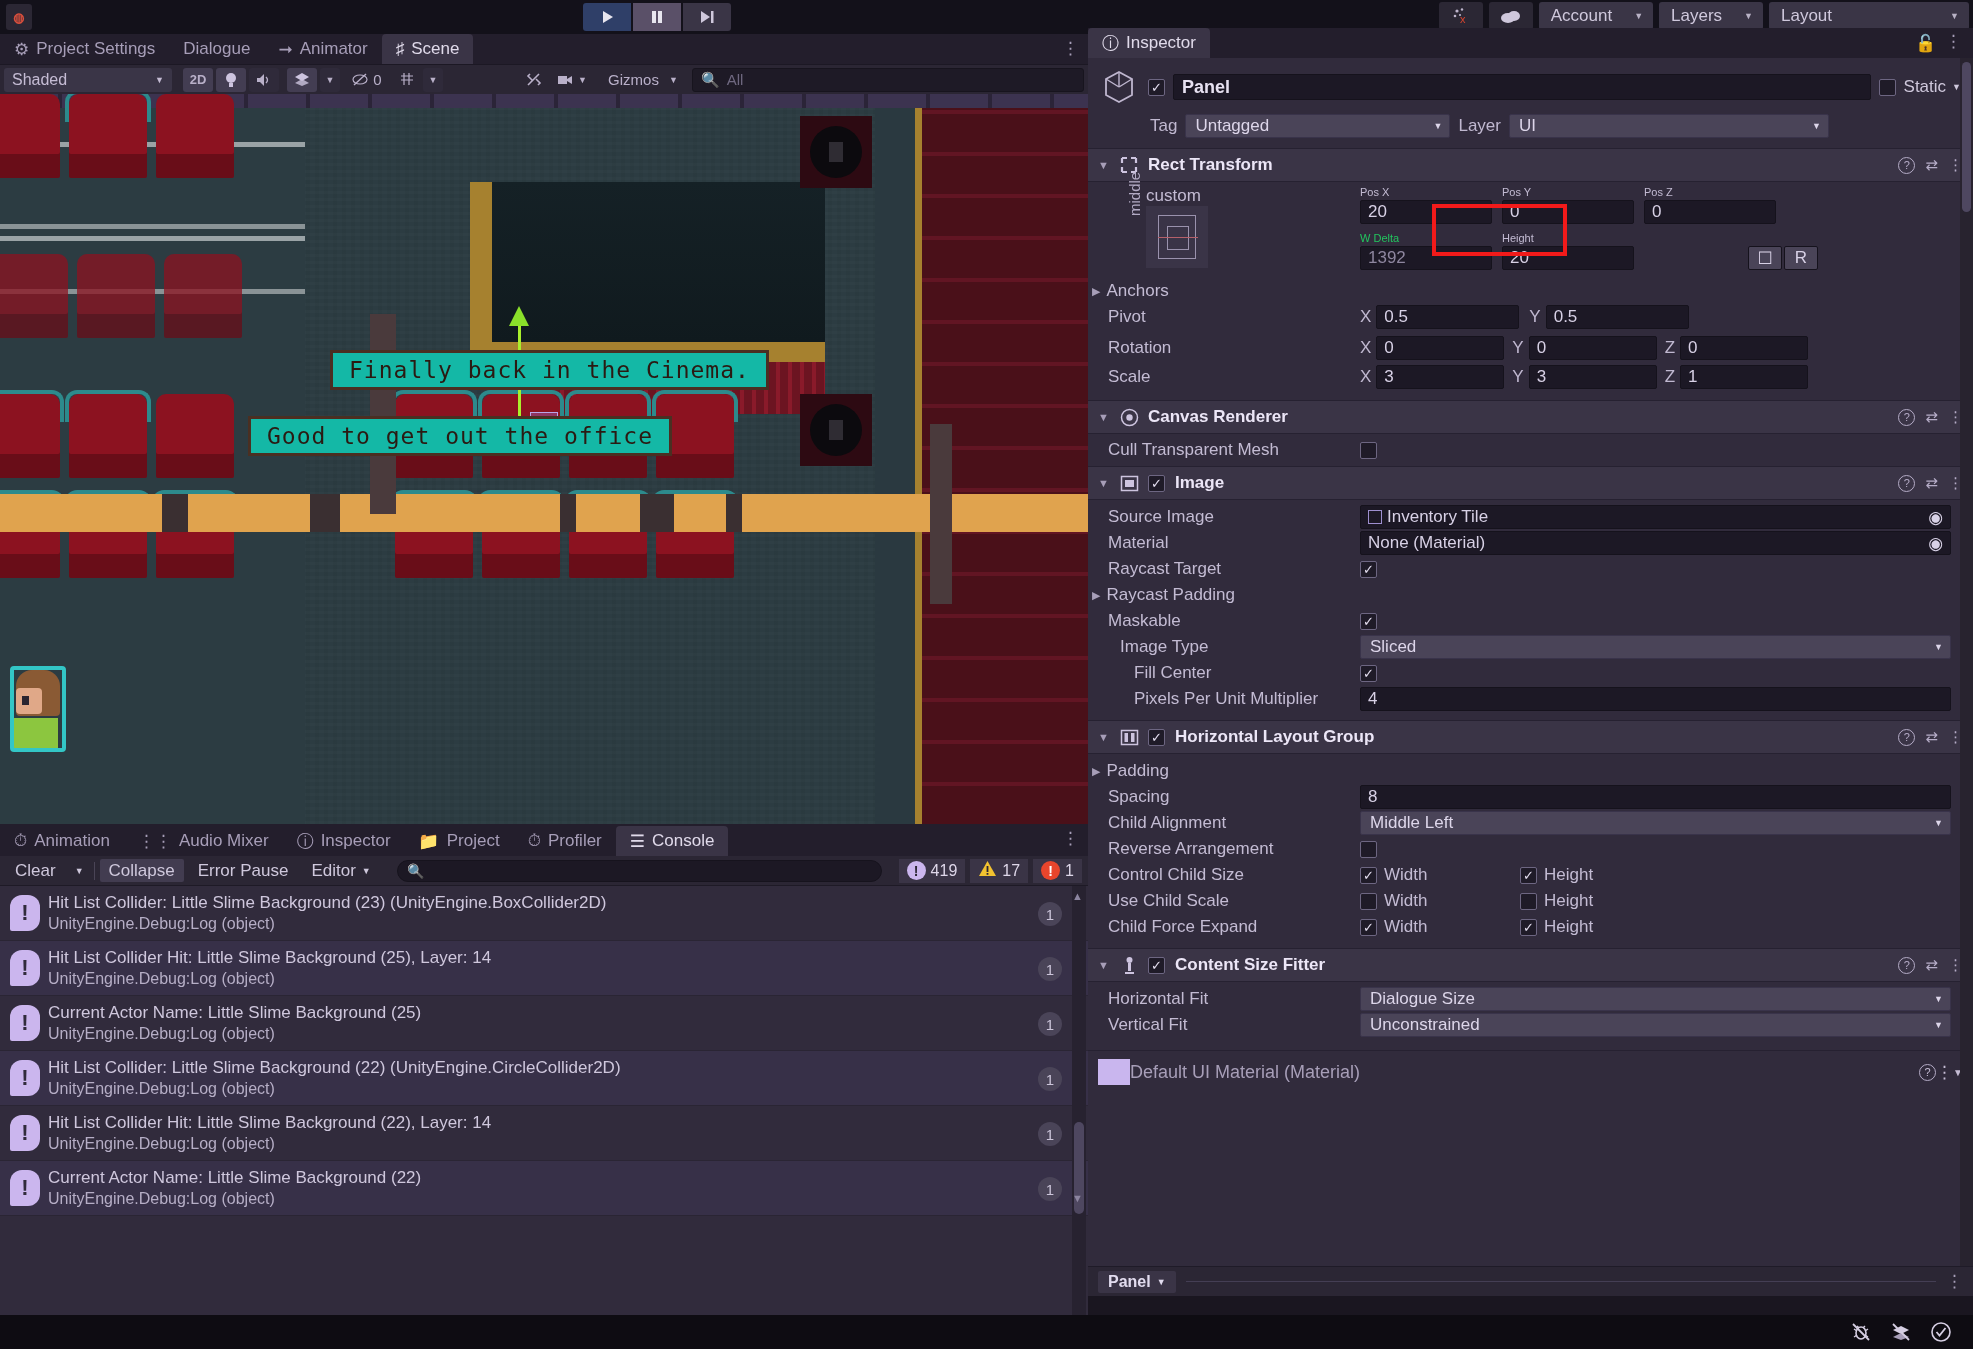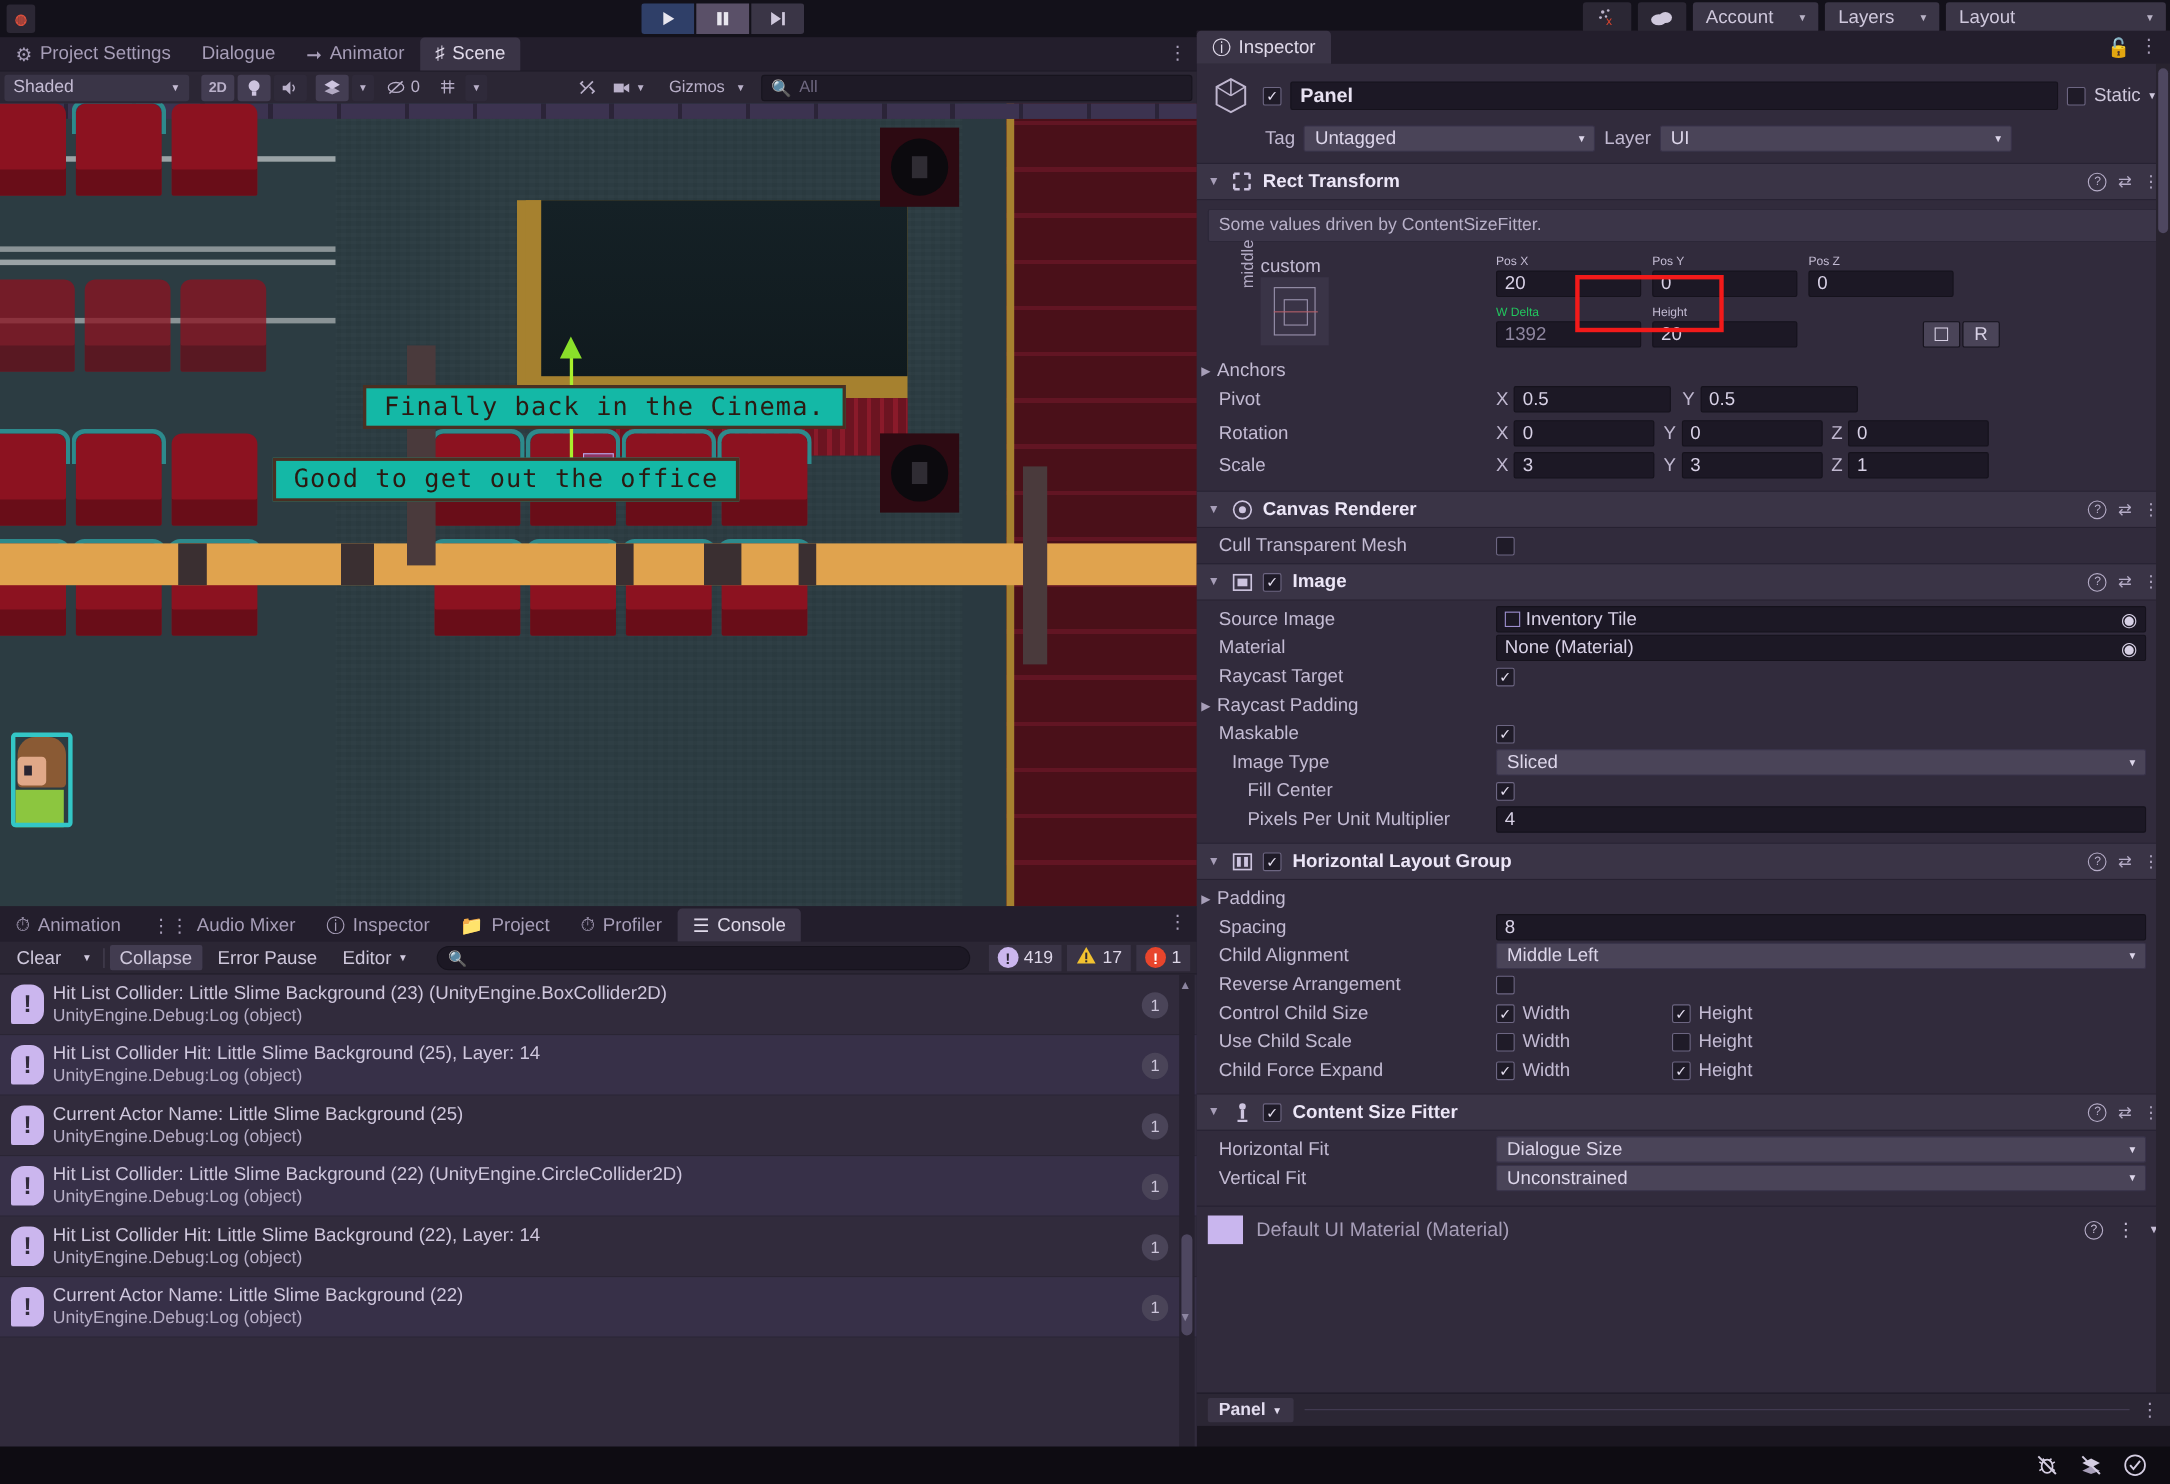--- a/index.html
+++ b/index.html
@@ -324,21 +324,21 @@
     color:#b2aac4; font-size:15px; white-space:nowrap;
   }
   .anchor-custom{ position:absolute; left:58px; top:0; color:#c3bbd3; font-size:17px;}
   .redbox{
     position:absolute; border:4px solid #f21a1a; pointer-events:none;
   }
   .pos-head{ display:flex; gap:10px; }
   .pos-head .ph{ width:132px; color:#c3bbd3; font-size:11px;}
   .checkrow{ display:flex; align-items:center; gap:7px; color:#c3bbd3; font-size:17px;}
   .matfoot{
-    display:flex; align-items:center; gap:12px; padding:8px 10px; border-top:1px solid #262131;
+    display:flex; align-items:center; padding:8px 10px; border-top:1px solid #262131;
   }
   .matswatch{ width:32px;height:26px;background:#c9b6ee; }
   .mat-name{ color:#a79eb8; font-size:18px; flex:1; }
   .insp-footer{
     position:absolute; left:0; bottom:0; width:885px; height:30px; background:#2b2634;
     display:flex; align-items:center; gap:10px; padding:0 10px; border-top:1px solid #1f1b28;
   }
   .footer-chip{
     background:#3a3446; padding:2px 10px; border-radius:2px; color:#e2dcef;
     font-size:16px; font-weight:bold; display:flex;align-items:center;gap:6px;
@@ -779,23 +779,20 @@
         <svg width="20" height="20" viewBox="0 0 20 20">
           <path d="M3 3 L8 3 M3 3 L3 8 M17 3 L12 3 M17 3 L17 8 M3 17 L8 17 M3 17 L3 12 M17 17 L12 17 M17 17 L17 12" stroke="#cdc4df" stroke-width="2.2" fill="none"></path>
         </svg>
       </span>
       <span class="comp-title">Rect Transform</span>
       <span class="comp-tools">
         <span class="help-ico">?</span>
         <span>⇄</span>
         <span>⋮</span>
       </span>
-    </div>
-    <div class="infobox">
-      <span>Some values driven by ContentSizeFitter.</span>
     </div>
 
     <div class="rt-grid" style="position:relative">
       <div class="rt-anchor-col">
         <div class="anchor-custom">custom</div>
         <div class="anchor-vert">middle</div>
         <div class="anchor-preset">
           <div class="outer">
               <div class="inner"></div>
               <div class="redline"></div>

